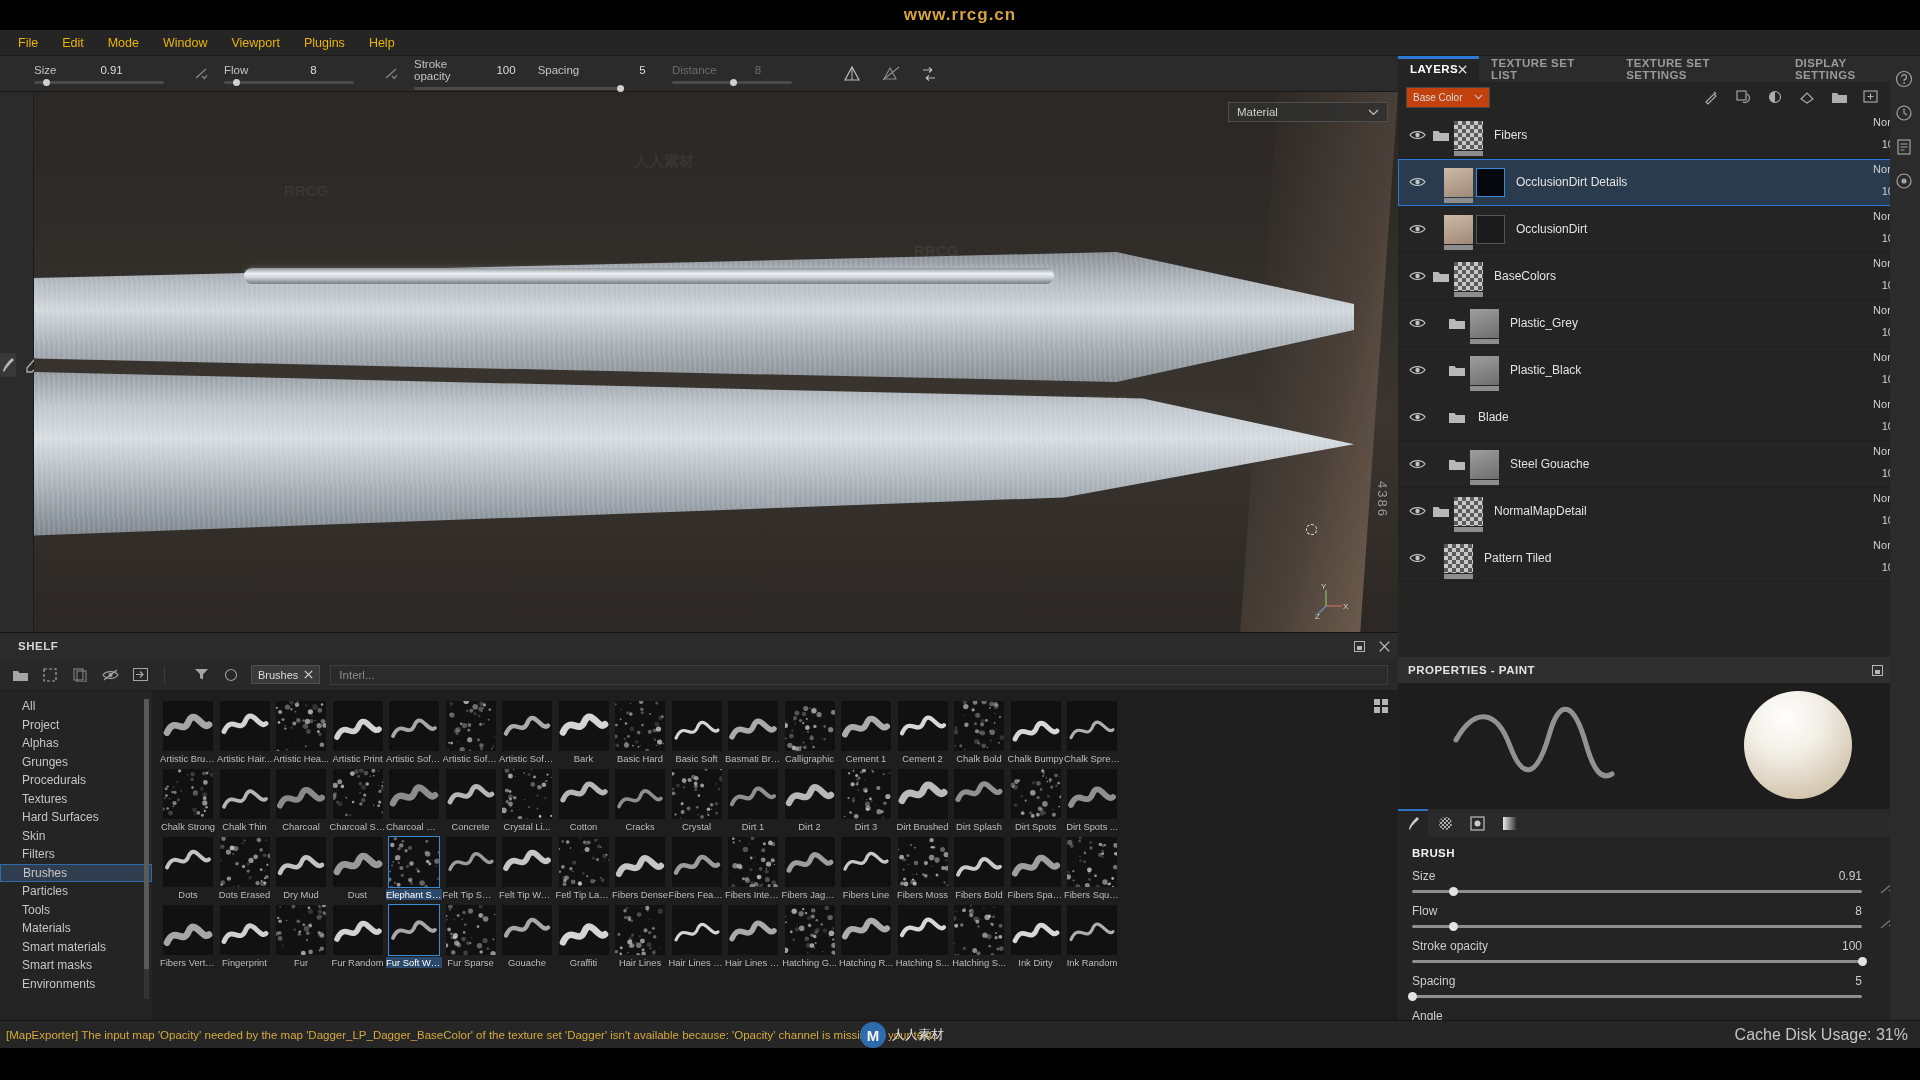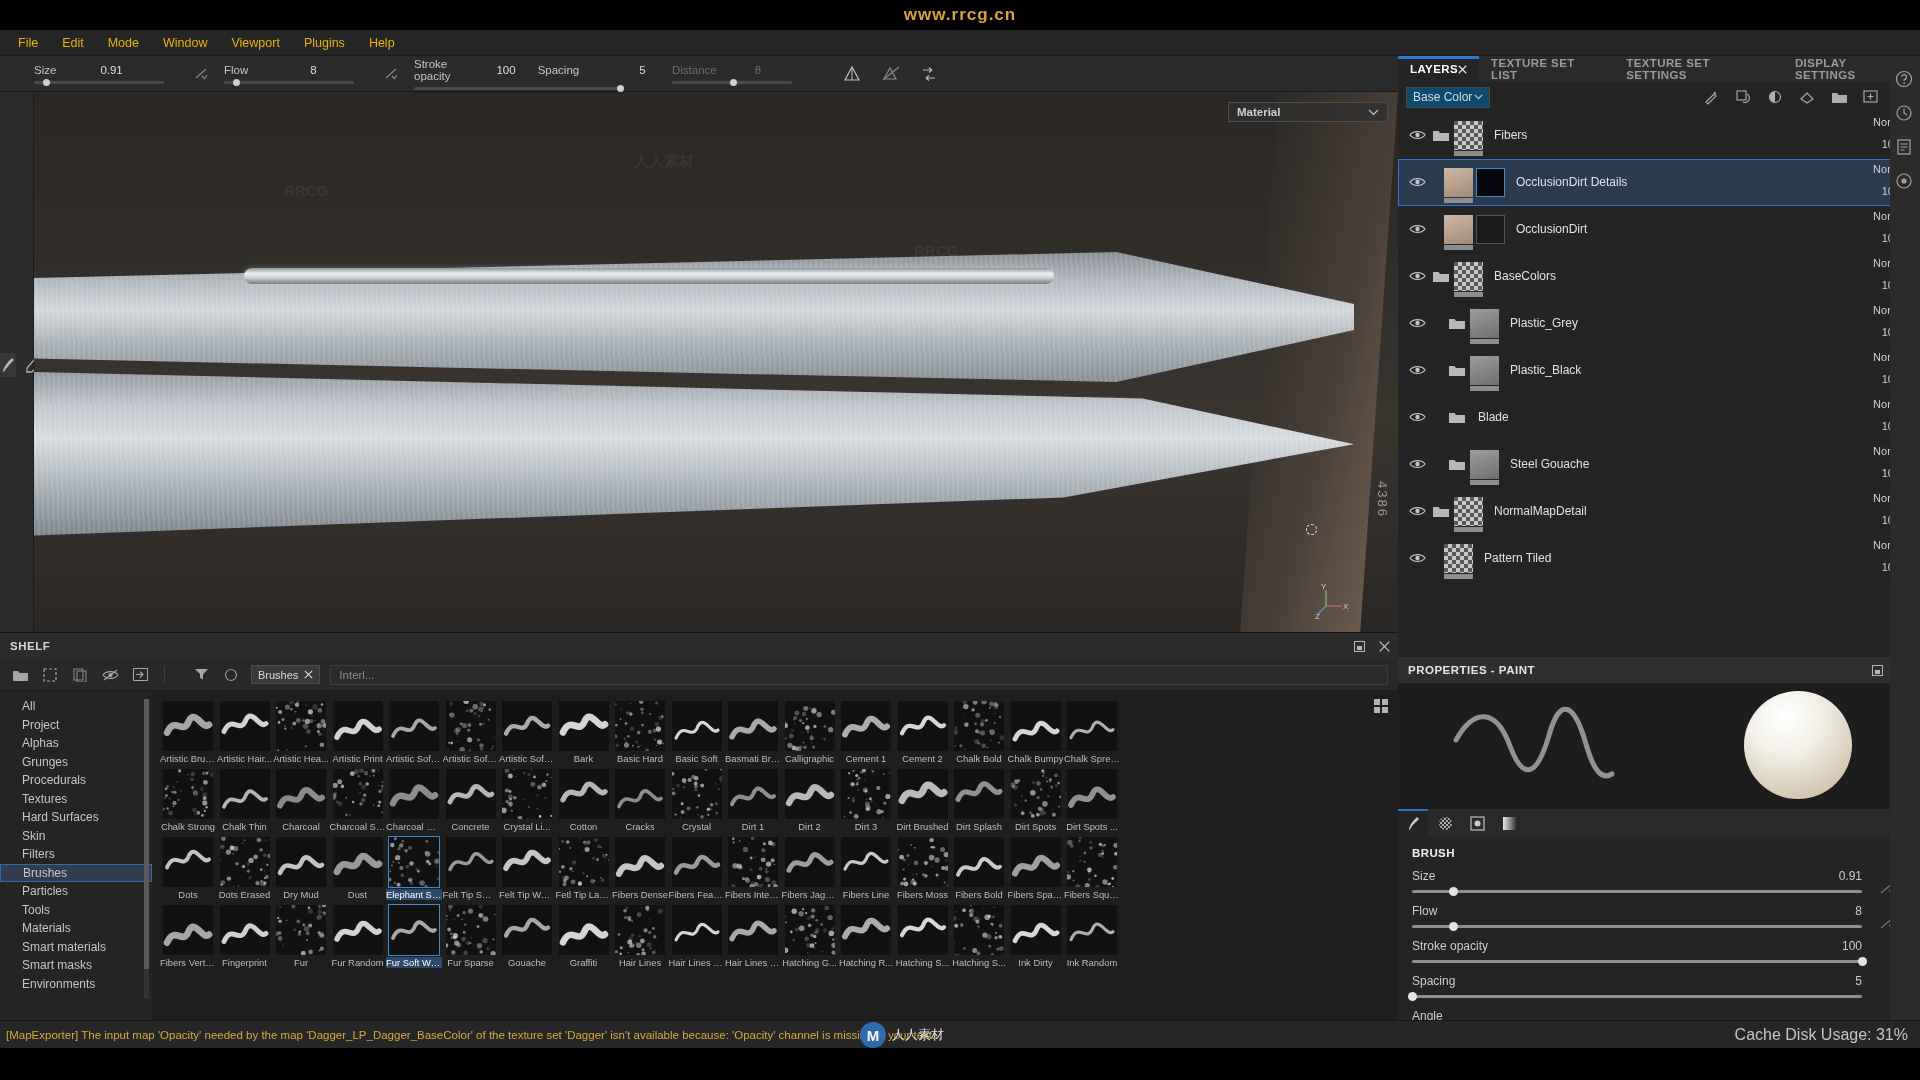--- a/index.html
+++ b/index.html
@@ -87,29 +87,29 @@
     border-radius:8px; box-shadow:0 0 6px rgba(255,255,255,.25);
   }
   .brush-cursor {
     position:absolute; left:1272px; top:432px; width:11px; height:11px;
     border:1px dashed #e8e8e8; border-radius:50%;
   }
   .vp-material {
     position:absolute; right:10px; top:10px; width:160px; height:20px;
     background:rgba(48,48,48,.85); border:1px solid #4e4e4e;
     display:flex; align-items:center; padding:0 8px; justify-content:space-between;
-    font-size:11.5px; color:#d0d0d0;font-weight:bold;
+    font-size:11.5px; color:#d0d0d0;
   }
   .axis-gizmo { position:absolute; right:46px; bottom:12px; width:40px; height:40px; font-size:10px; color:#cfcfcf; }
   .engrave { position:absolute; left:1330px; top:400px; color:#b9c0c6; font-size:13px;
      transform:rotate(90deg); letter-spacing:2px; opacity:.75; }
 
   
   .shelf { position:absolute; left:0; top:632px; width:1398px; height:388px; background:#242424; border-top:1px solid #151515;}
-  .shelf-head { height:26px; background:#2b2b2b; display:flex; align-items:center; padding-left:10px;
+  .shelf-head { height:26px; background:#2b2b2b; display:flex; align-items:center; padding-left:18px;
      font-size:11.5px; font-weight:bold; color:#d6d6d6; letter-spacing:.5px; position:relative;}
   .shelf-head .wbtns { position:absolute; right:8px; display:flex; gap:14px; align-items:center;}
   .shelf-tools { height:32px; background:#282828; display:flex; align-items:center; gap:10px; padding-left:10px; border-bottom:1px solid #1d1d1d;}
   .shelf-tools .ic { width:20px; height:20px; opacity:.8; display:flex; align-items:center; justify-content:center;}
   .sep-v { width:1px; height:18px; background:#3d3d3d; margin:0 4px;}
   .chip { background:#3a3a3a; border:1px solid #4d4d4d; height:19px; display:flex; align-items:center;
      gap:6px; padding:0 6px; font-size:11px; color:#dcdcdc; }
   .searchbox { flex:1; height:20px; background:#2b2b2b; border:1px solid #3d3d3d; display:flex; align-items:center;
      padding:0 8px; font-size:11.5px; color:#8b8b8b; margin-right:10px;}
   .shelf-body { display:flex; height:330px; }
@@ -129,22 +129,22 @@
   .grid-toggle { position:absolute; right:10px; top:8px; width:14px; height:14px; opacity:.85;}
 
   
   .rpanel { position:absolute; left:1398px; top:56px; width:522px; height:964px; background:#242424; }
   .tabbar { height:26px; background:#2b2b2b; display:flex; align-items:stretch; }
   .tab { display:flex; align-items:center; padding:0 12px; font-size:11.5px; font-weight:bold;
          letter-spacing:.4px; color:#9a9a9a; position:relative;}
   .tab.active { color:#fff; background:#242424; }
   .tab.active:after { content:""; position:absolute; left:0; right:0; top:0; height:2.5px; background:#2d7ad6;}
   .layers-toolbar { height:30px; display:flex; align-items:center; padding:0 8px; gap:12px; position:relative;}
-  .sel-chan { background:#0c4a6e; border:1px solid #474747; height:21px; display:flex; align-items:center;
-     justify-content:space-between; padding:0 6px; width:84px; font-size:12px; color:#dadada;}
+  .sel-chan { background:#c2410c; border:1px solid #474747; height:21px; display:flex; align-items:center;
+     justify-content:space-between; padding:0 6px; width:84px; font-size:10px; color:#dadada;}
   .lt-icons { position:absolute; right:8px; display:flex; gap:14px; align-items:center;}
   .lt-icons .ic{ width:18px;height:18px;opacity:.85; display:flex; align-items:center; justify-content:center;}
 
   .layers-list { height:545px; overflow:hidden; position:relative; }
   .lrow { height:47px; display:flex; align-items:center; padding-left:8px; position:relative; border-bottom:1px solid #1f1f1f;}
   .lrow.sel { background:#2a3b4e; outline:1.5px solid #2d7ad6; outline-offset:-1.5px; }
   .lrow .eye { width:22px; display:flex; align-items:center; justify-content:center; opacity:.9;}
   .lrow .folder { width:26px; display:flex; align-items:center; justify-content:center; opacity:.9;}
   .lthumb { width:29px; height:29px; margin-right:3px; position:relative; }
   .checker { background-image:

